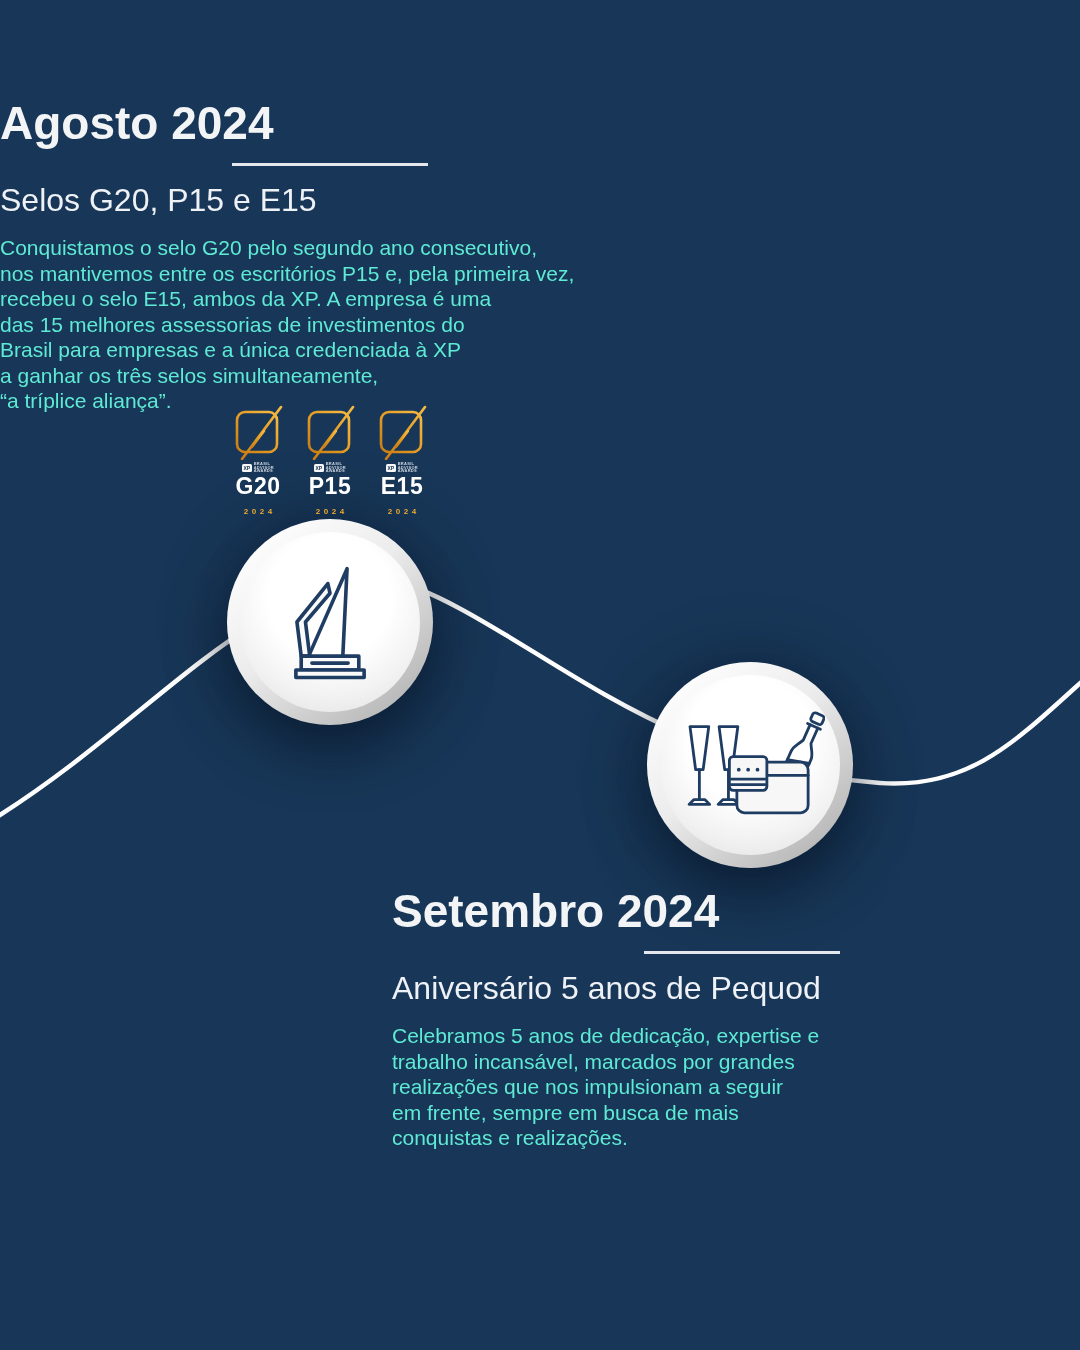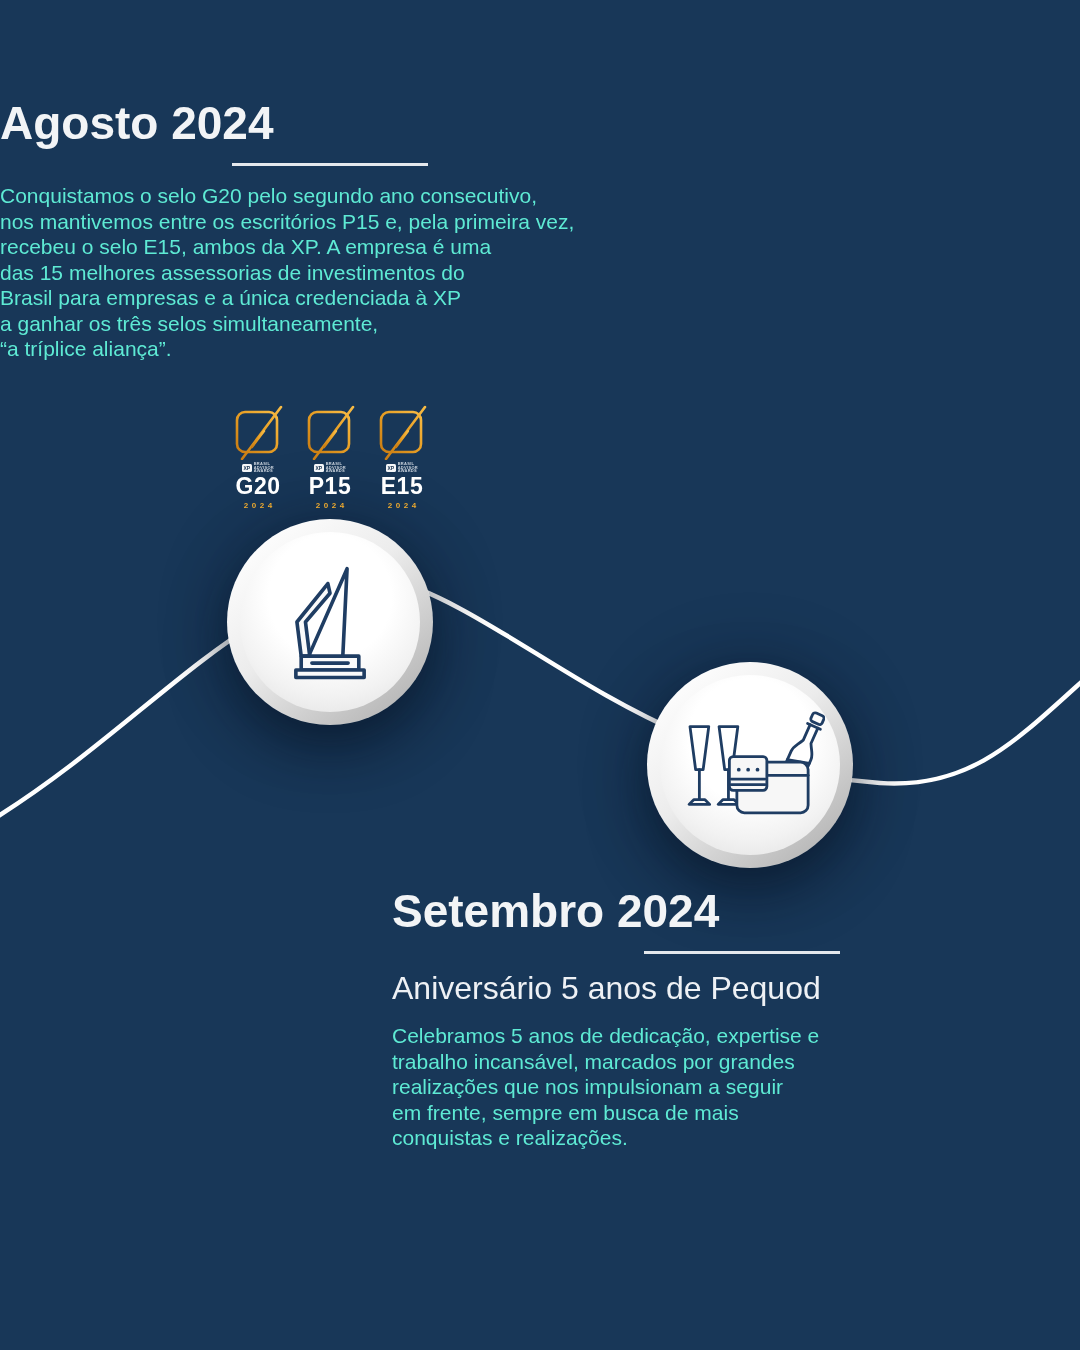--- a/index.html
+++ b/index.html
@@ -57,21 +57,21 @@
     border-radius:1.5px;padding:0 1.5px;height:8px;display:block;
   }
   .brand-text{
     font-size:4px;line-height:3.8px;letter-spacing:.3px;color:#c9d2dc;
     font-weight:700;white-space:pre-line;text-align:left;text-transform:uppercase;
   }
   .badge-label{
     font-size:23px;font-weight:700;color:#ffffff;line-height:25px;margin-top:2px;letter-spacing:.5px;
   }
   .badge-year{
-    font-size:8px;font-weight:700;color:#eca92f;letter-spacing:3.5px;margin-top:2px;padding-left:3.5px;
+    font-size:8px;font-weight:700;color:#eca92f;letter-spacing:3.5px;margin-top:8px;padding-left:3.5px;
   }
 </style>
 </head>
 <body>
 
 <div class="canvas">
 
   <svg width="0" height="0" style="position:absolute" aria-hidden="true">
     <defs>
       <linearGradient id="goldGrad" x1="0" y1="1" x2="1" y2="0">
@@ -82,20 +82,21 @@
     </defs>
   </svg>
 
   <svg class="timeline-svg" width="1080" height="1350" viewBox="0 0 1080 1350">
     <path d="M -8,820 C 150,722 245,588 385,577 C 520,615 640,766 880,783 C 970,789 1015,742 1088,676" fill="none" stroke="#ffffff" stroke-width="4.5" stroke-linecap="round"></path>
   </svg>
 
   <div class="section" id="section-agosto">
     <div class="section-title">Agosto 2024</div>
     <div class="section-divider"></div>
+    <div class="section-subtitle">Selos G20, P15 e E15</div>
     <div class="section-body">Conquistamos o selo G20 pelo segundo ano consecutivo,
 nos mantivemos entre os escritórios P15 e, pela primeira vez,
 recebeu o selo E15, ambos da XP. A empresa é uma
 das 15 melhores assessorias de investimentos do
 Brasil para empresas e a única credenciada à XP
 a ganhar os três selos simultaneamente,
 “a tríplice aliança”.</div>
   </div>
 
   <div class="badges-row">

